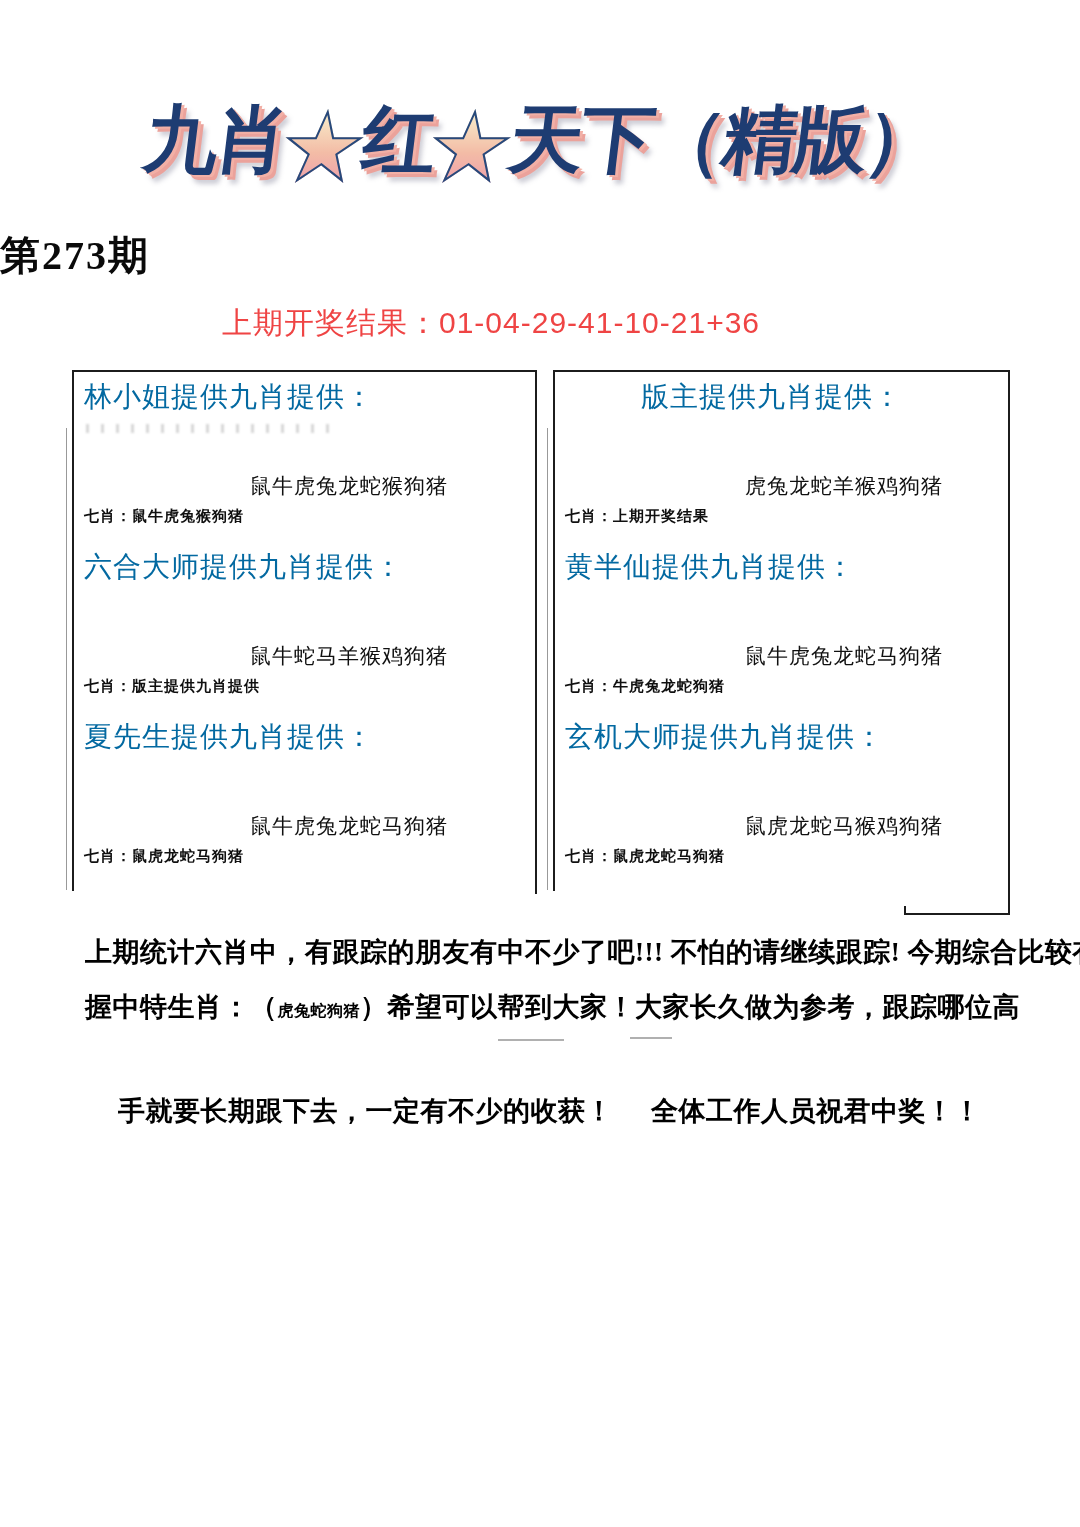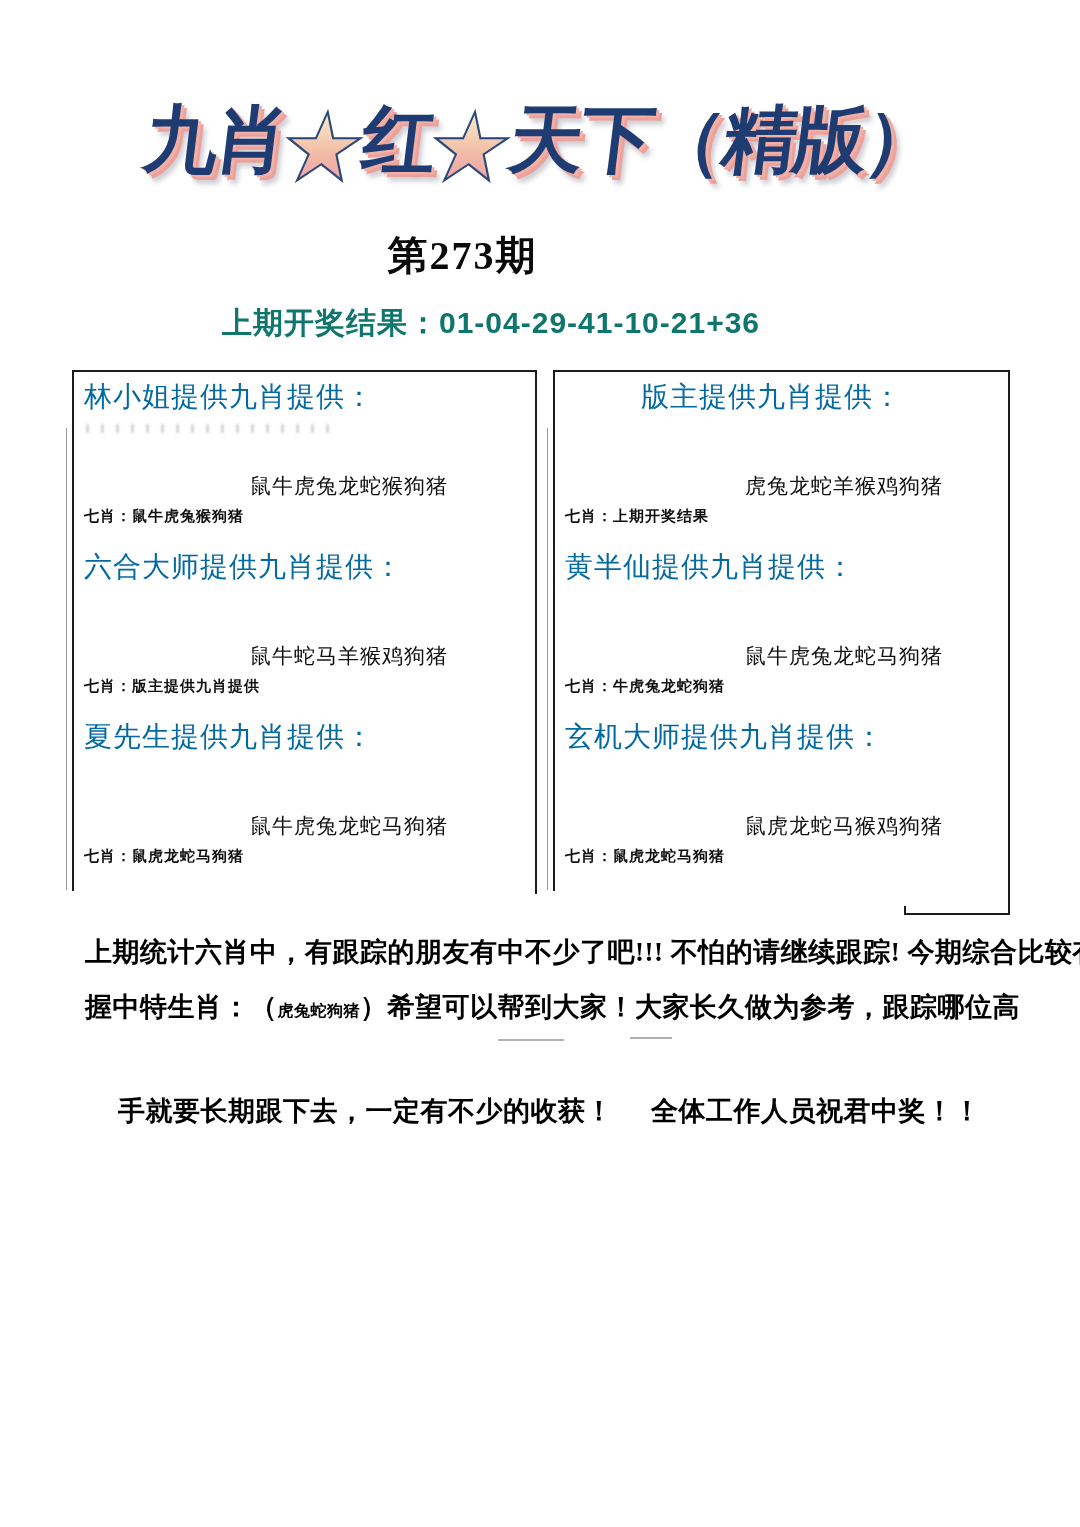--- a/index.html
+++ b/index.html
@@ -13,23 +13,23 @@
   .t3d{font-family:"Liberation Sans",sans-serif;font-weight:bold;font-size:74px;
        letter-spacing:-3px;color:#1e3c72;line-height:1;
        text-shadow:3px 2px 0 #f2b0a6,6px 5px 0 #eba29b,9px 9px 5px rgba(140,140,160,0.45);}
   .star{font-family:"DejaVu Sans",sans-serif;font-size:94px;line-height:1;margin:0 -4px;
         background:linear-gradient(180deg,#f8eecb 12%,#f3bca6 55%,#ee9cab 92%);
         -webkit-background-clip:text;background-clip:text;color:transparent;
         -webkit-text-stroke:2px #27497c;transform:translateY(8px);}
 
   
   .issue{position:absolute;top:228px;left:0;width:100%;box-sizing:border-box;padding-right:155px;
-         text-align:center;font-size:40px;font-weight:700;letter-spacing:2px;color:#0a0a0a;}
+         text-align:left;font-size:40px;font-weight:700;letter-spacing:2px;color:#0a0a0a;}
   .result{position:absolute;top:303px;left:222px;font-family:"Liberation Sans",sans-serif;
-          font-weight:bold;font-size:30px;color:#0f766e;letter-spacing:1px;white-space:nowrap;}
+          font-weight:normal;font-size:30px;color:#ef4444;letter-spacing:1px;white-space:nowrap;}
 
   
   .panel{position:absolute;top:370px;height:520px;}
   .panel-left{left:72px;width:465px;}
   .panel-right{left:553px;width:457px;}
   .section{position:absolute;left:0;width:100%;}
   .sec1{top:8px}.sec2{top:178px}.sec3{top:348px}
   .sec-header{font-size:28px;letter-spacing:1px;padding-left:12px;height:94px;
               box-sizing:border-box;color:#0369a1;font-family:Liberation Mono, monospace;}
   .panel-right .sec1 .sec-header{padding-left:88px;}

